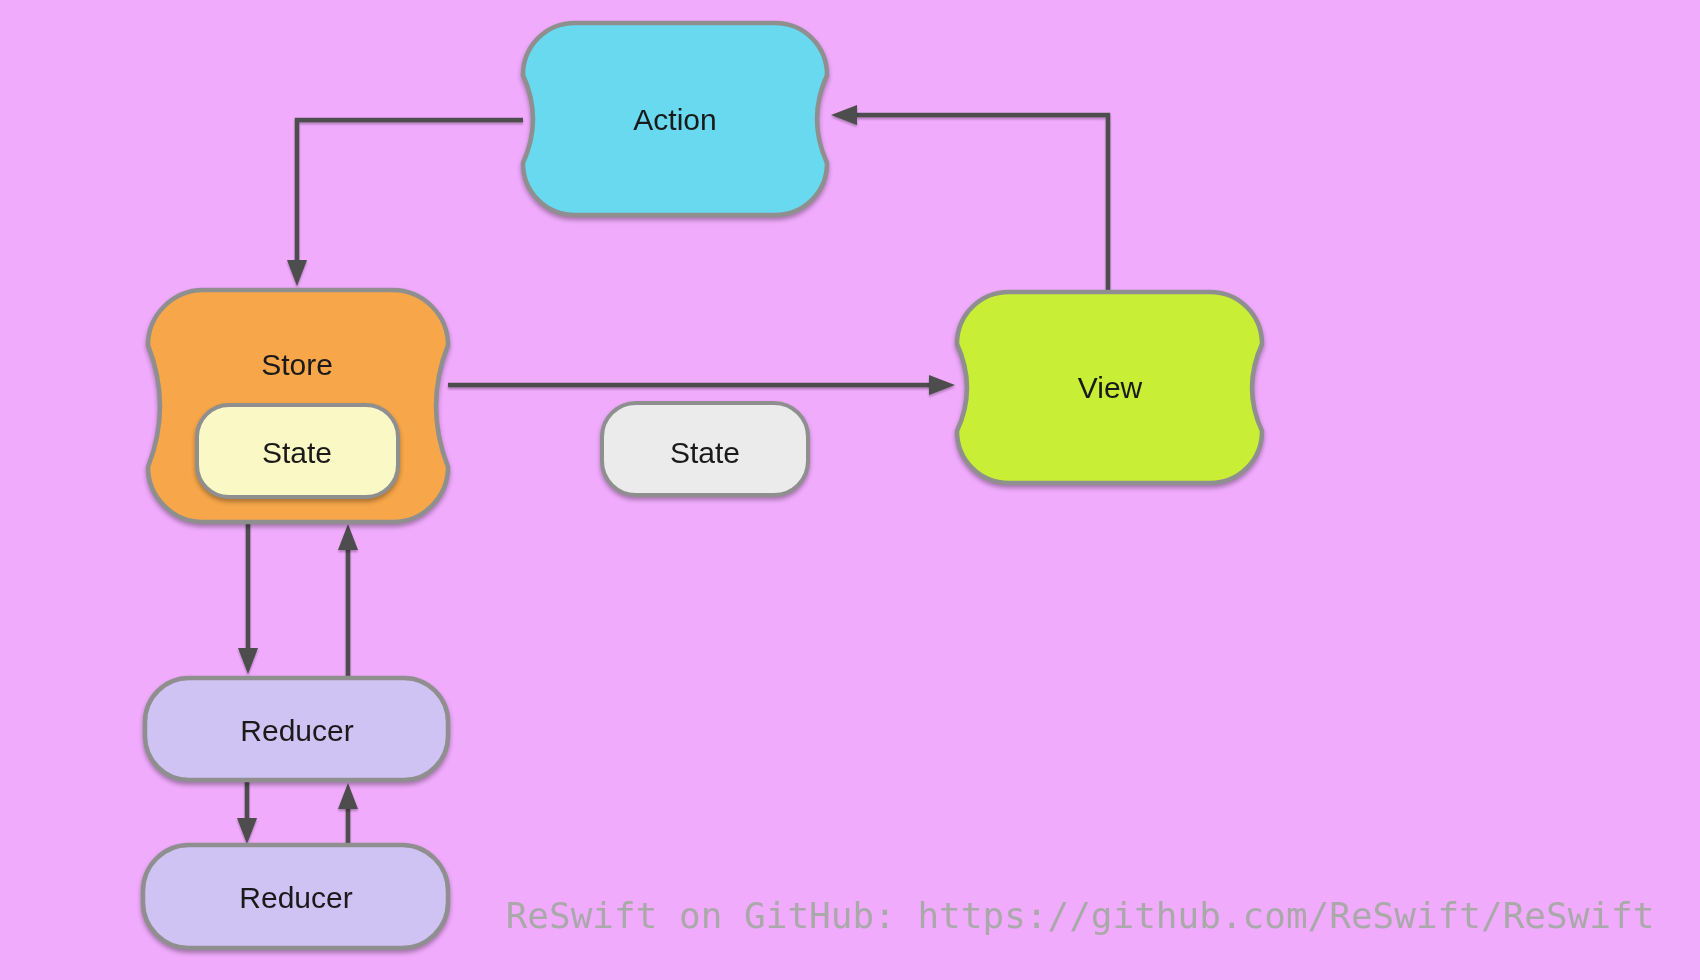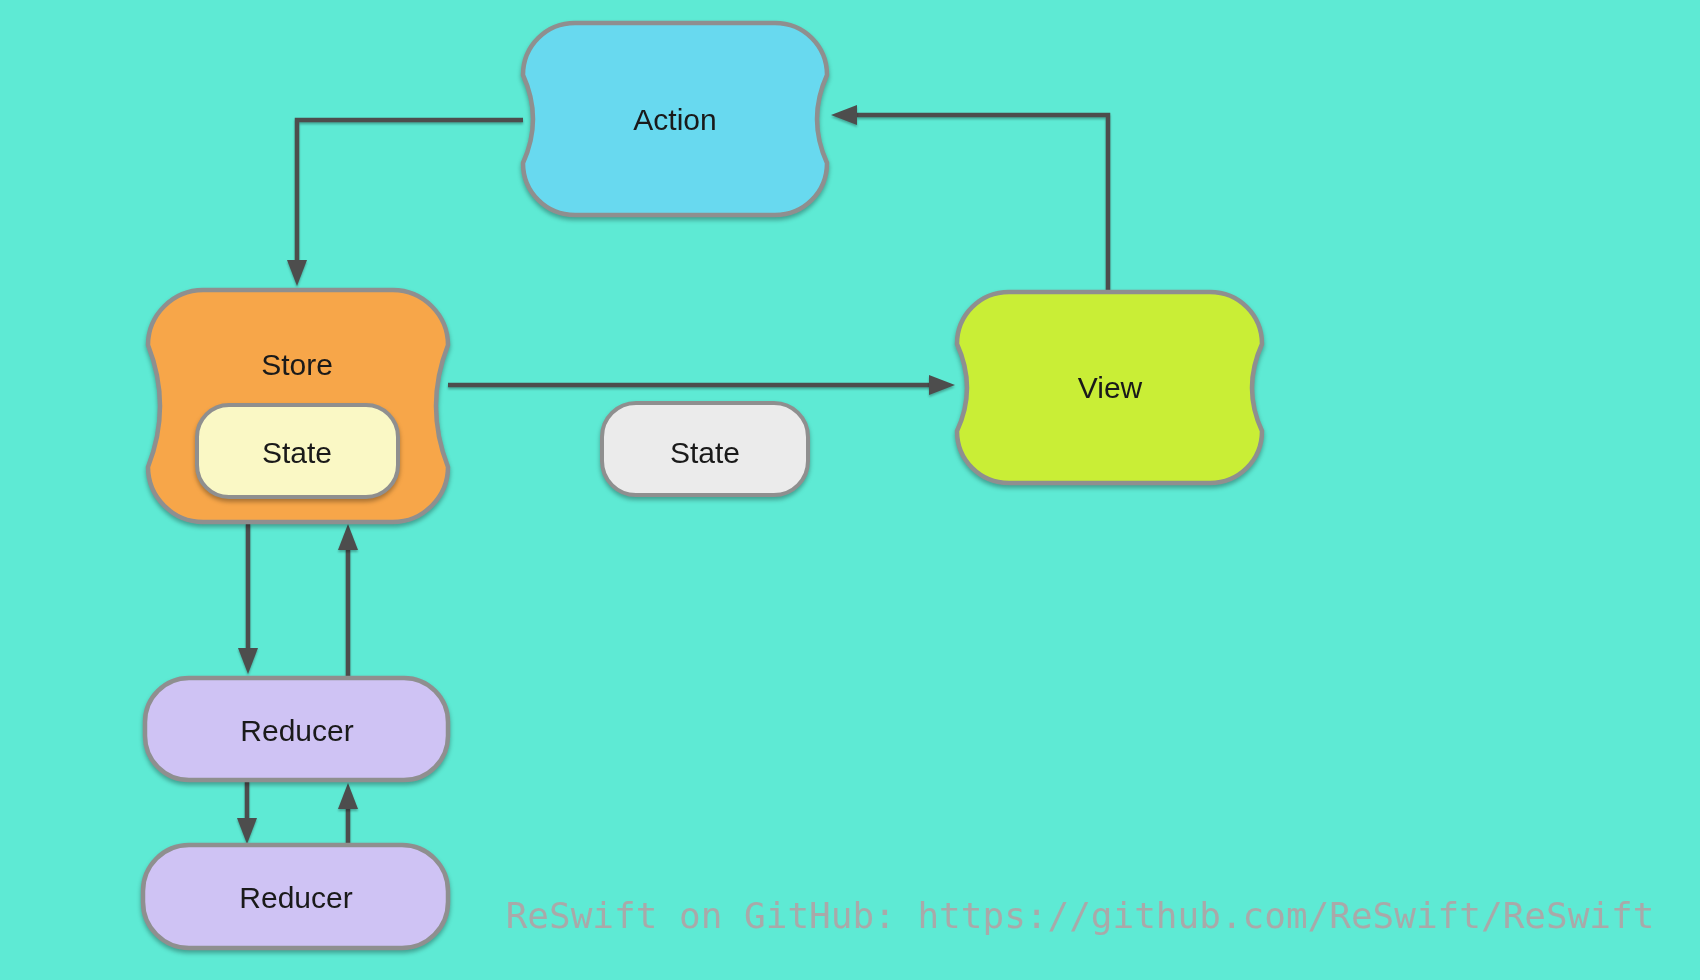--- a/index.html
+++ b/index.html
@@ -8,21 +8,21 @@
     background: #ffffff;
     width: 1700px;
     height: 980px;
     overflow: hidden;
     font-family: "Liberation Sans", sans-serif;
   }
   .stage {
     position: relative;
     width: 1700px;
     height: 980px;
-    background: #5eead4;
+    background: #f0abfc;
   }
   svg.diagram {
     position: absolute;
     left: 0;
     top: 0;
     width: 1700px;
     height: 980px;
   }
   .node-shape {
     stroke: #8F8F8F;

